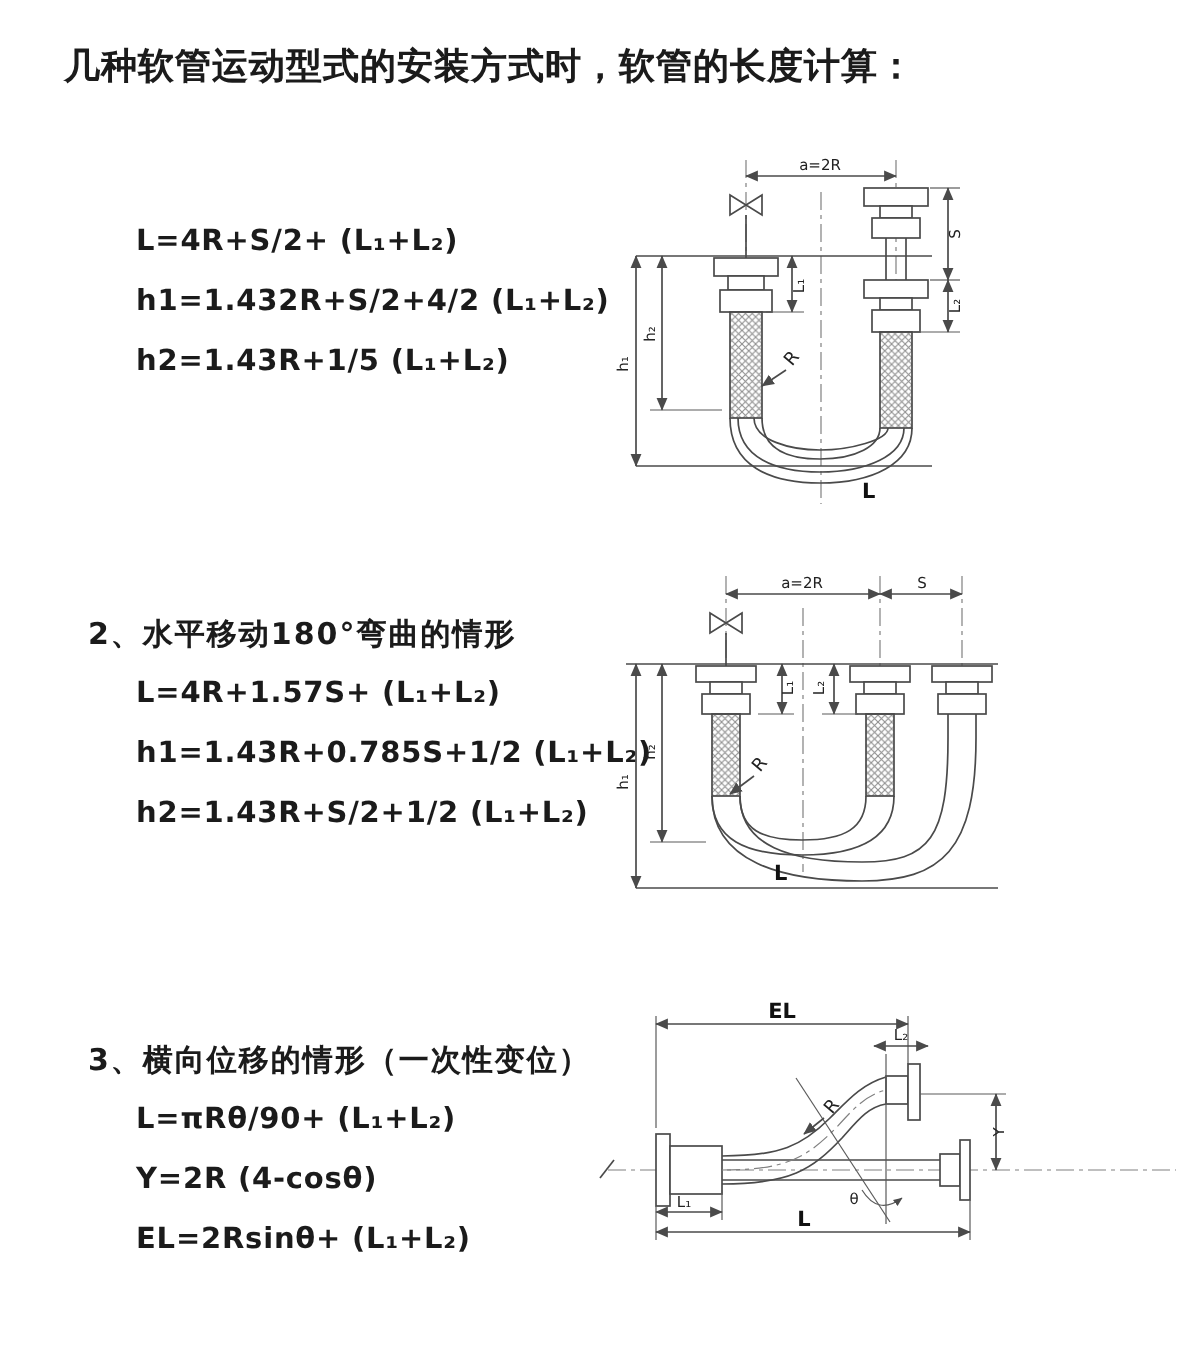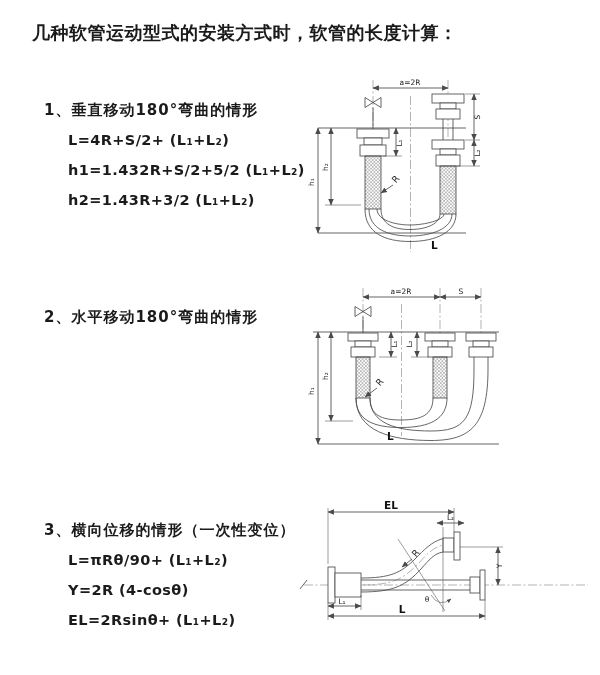--- a/index.html
+++ b/index.html
@@ -28,30 +28,34 @@
   .dim{font-size:7.5px;fill:#222222;}
   .dimM{font-size:9px;fill:#222222;}
   .dimL{font-size:10.5px;fill:#111111;font-weight:600;}
 </style>
 </head>
 <body>
 
 <div class="page-title">几种软管运动型式的安装方式时，软管的长度计算：</div>
 
 <div class="sec" id="sec1">
-  <p class="heading">1、垂直移动180°弯曲的情形</p>
   <div class="formulas">
     <p class="formula">L=4R+S/2+ (L₁+L₂)</p>
-    <p class="formula">h1=1.432R+S/2+5/2 (L₁+L₂)</p>
-    <p class="formula">h2=1.43R+3/2 (L₁+L₂)</p>
+    <p class="formula">h1=1.432R+S/2+4/2 (L₁+L₂)</p>
+    <p class="formula">h2=1.43R+1/5 (L₁+L₂)</p>
   </div>
 </div>
 
 <div class="sec" id="sec2">
   <p class="heading">2、水平移动180°弯曲的情形</p>
+  <div class="formulas">
+    <p class="formula">L=4R+1.57S+ (L₁+L₂)</p>
+    <p class="formula">h1=1.43R+0.785S+1/2 (L₁+L₂)</p>
+    <p class="formula">h2=1.43R+S/2+1/2 (L₁+L₂)</p>
+  </div>
 </div>
 
 <div class="sec" id="sec3">
   <p class="heading">3、横向位移的情形（一次性变位）</p>
   <div class="formulas">
     <p class="formula">L=πRθ/90+ (L₁+L₂)</p>
     <p class="formula">Y=2R (4-cosθ)</p>
     <p class="formula">EL=2Rsinθ+ (L₁+L₂)</p>
   </div>
 </div>

